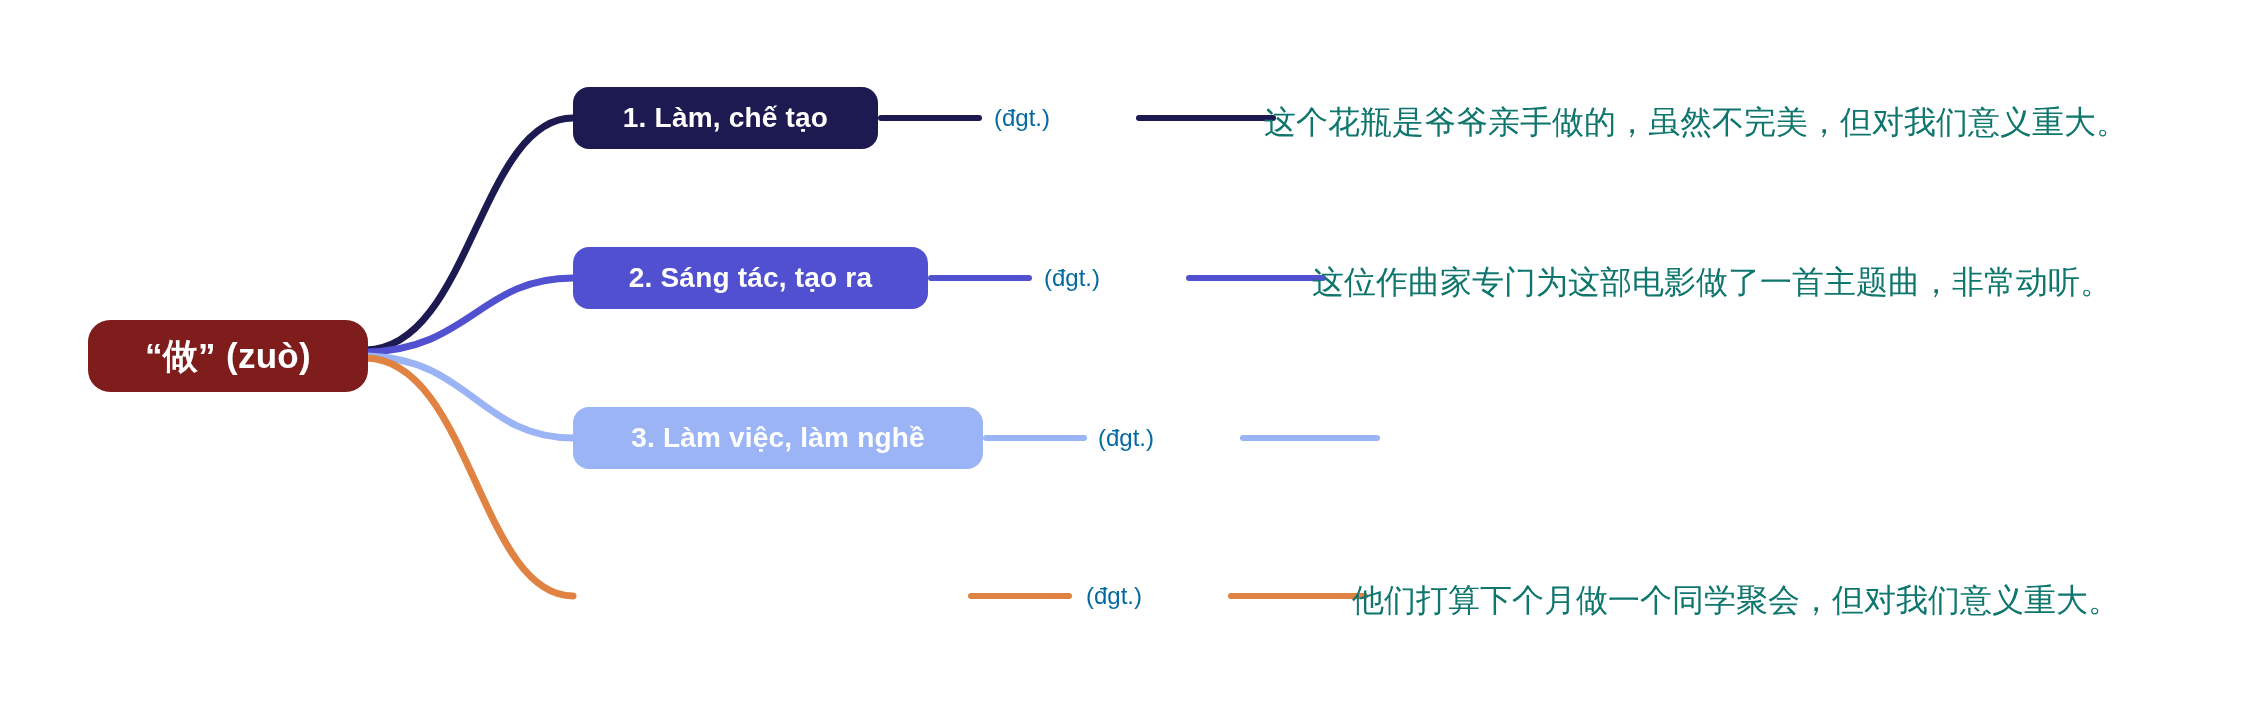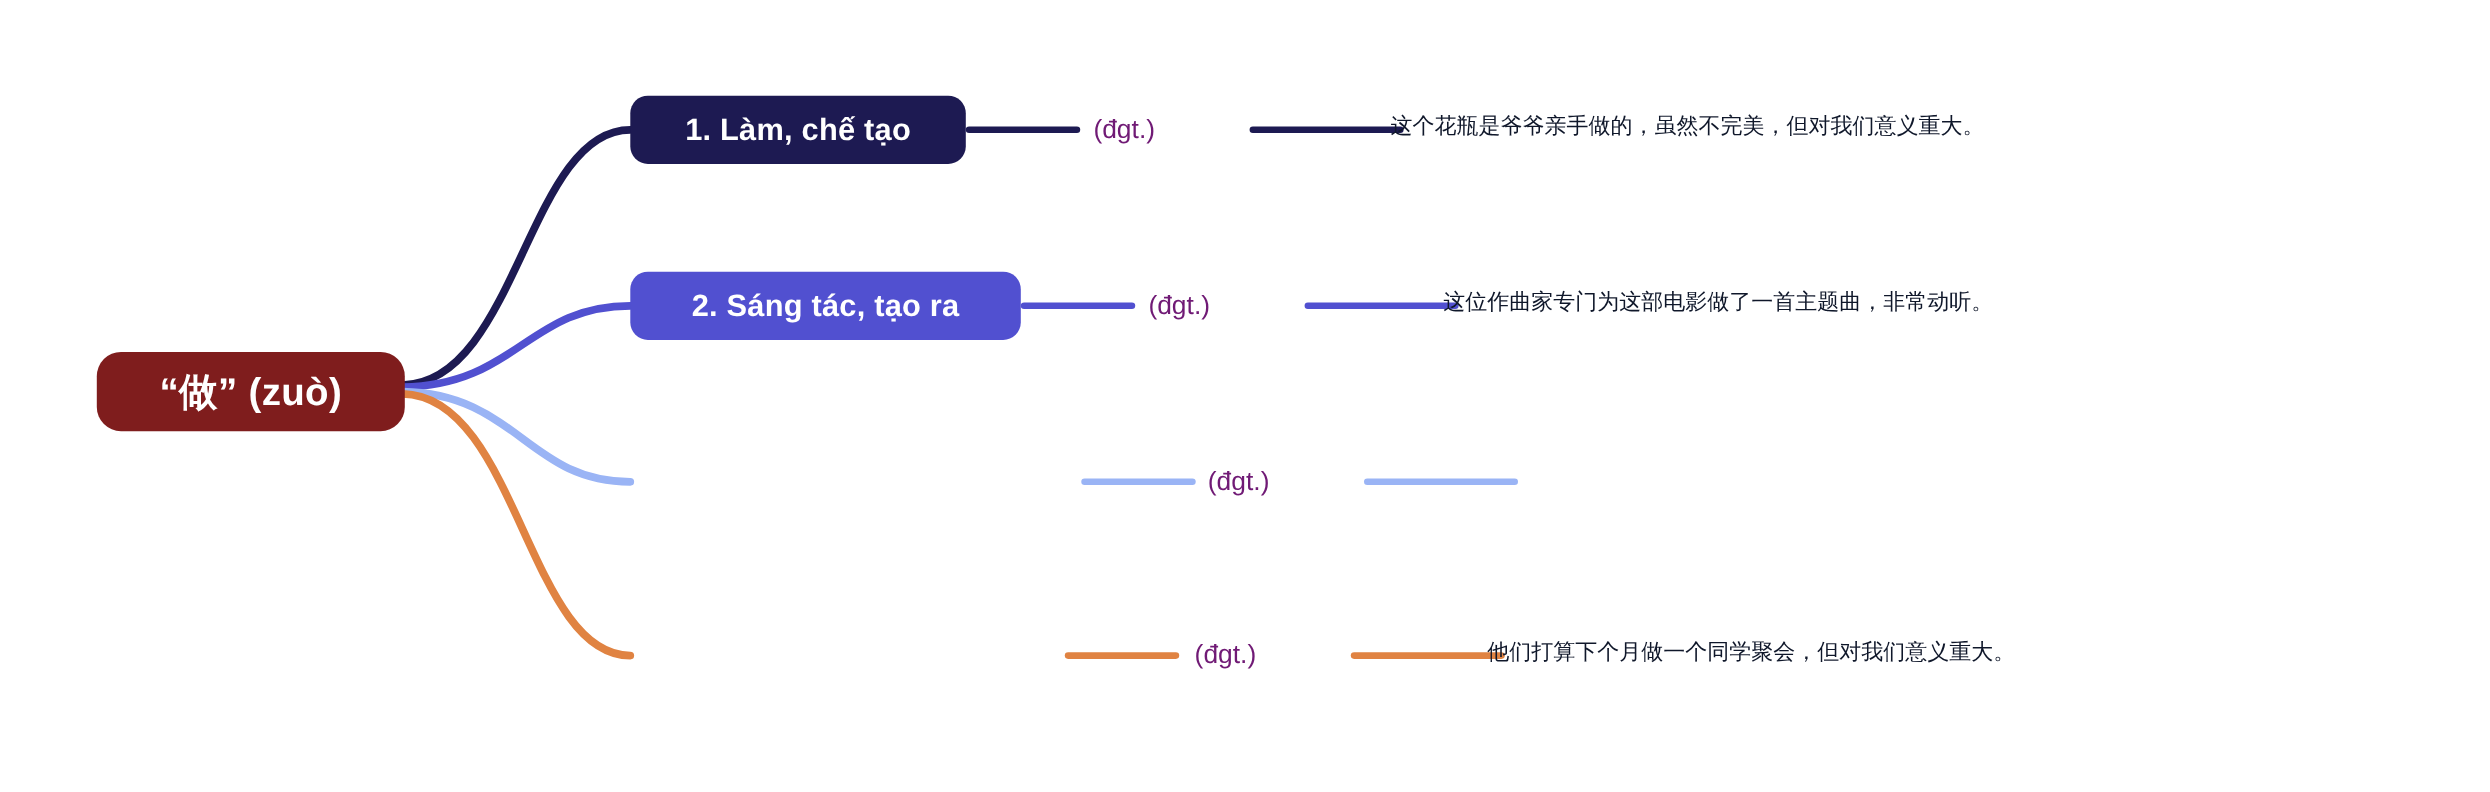--- a/index.html
+++ b/index.html
@@ -62,35 +62,35 @@
   .node-label {
     color: #ffffff;
     font-size: 28px;
     font-weight: bold;
     white-space: nowrap;
     letter-spacing: 0.2px;
   }
 
   .pos-tag {
     position: absolute;
-    color: #701a75;
+    color: #0369a1;
     font-size: 24px;
     white-space: nowrap;
     z-index: 3;
   }
   .dash {
     position: absolute;
     height: 6px;
     border-radius: 3px;
     z-index: 3;
   }
   .example {
     position: absolute;
-    color: #0f172a;
-    font-size: 20px;
+    color: #0f766e;
+    font-size: 32px;
     white-space: nowrap;
     z-index: 3;
   }
 </style>
 </head>
 <body>
 
 <div id="mindmap">
 
   <svg id="branch-svg" viewBox="0 0 2264 720" xmlns="http://www.w3.org/2000/svg">
@@ -115,20 +115,23 @@
   <span class="example" style="left:1264px; top:101px;">这个花瓶是爷爷亲手做的，虽然不完美，但对我们意义重大。</span>
 
   <div class="node-box" style="left:573px; top:247px; width:355px; background:#5150d0;">
     <span class="node-label">2. Sáng tác, tạo ra</span>
   </div>
   <div class="dash" style="left:928px; top:275px; width:104px; background:#5150d0;"></div>
   <span class="pos-tag" style="left:1044px; top:264px;">(đgt.)</span>
   <div class="dash" style="left:1186px; top:275px; width:140px; background:#5150d0;"></div>
   <span class="example" style="left:1312px; top:261px;">这位作曲家专门为这部电影做了一首主题曲，非常动听。</span>
 
+  <div class="node-box" style="left:573px; top:407px; width:410px; background:#9ab4f5;">
+    <span class="node-label">3. Làm việc, làm nghề</span>
+  </div>
   <div class="dash" style="left:983px; top:435px; width:104px; background:#9ab4f5;"></div>
   <span class="pos-tag" style="left:1098px; top:424px;">(đgt.)</span>
   <div class="dash" style="left:1240px; top:435px; width:140px; background:#9ab4f5;"></div>
 
   <div class="dash" style="left:968px; top:593px; width:104px; background:#e08342;"></div>
   <span class="pos-tag" style="left:1086px; top:582px;">(đgt.)</span>
   <div class="dash" style="left:1228px; top:593px; width:140px; background:#e08342;"></div>
   <span class="example" style="left:1352px; top:579px;">他们打算下个月做一个同学聚会，但对我们意义重大。</span>
 
 </div>

